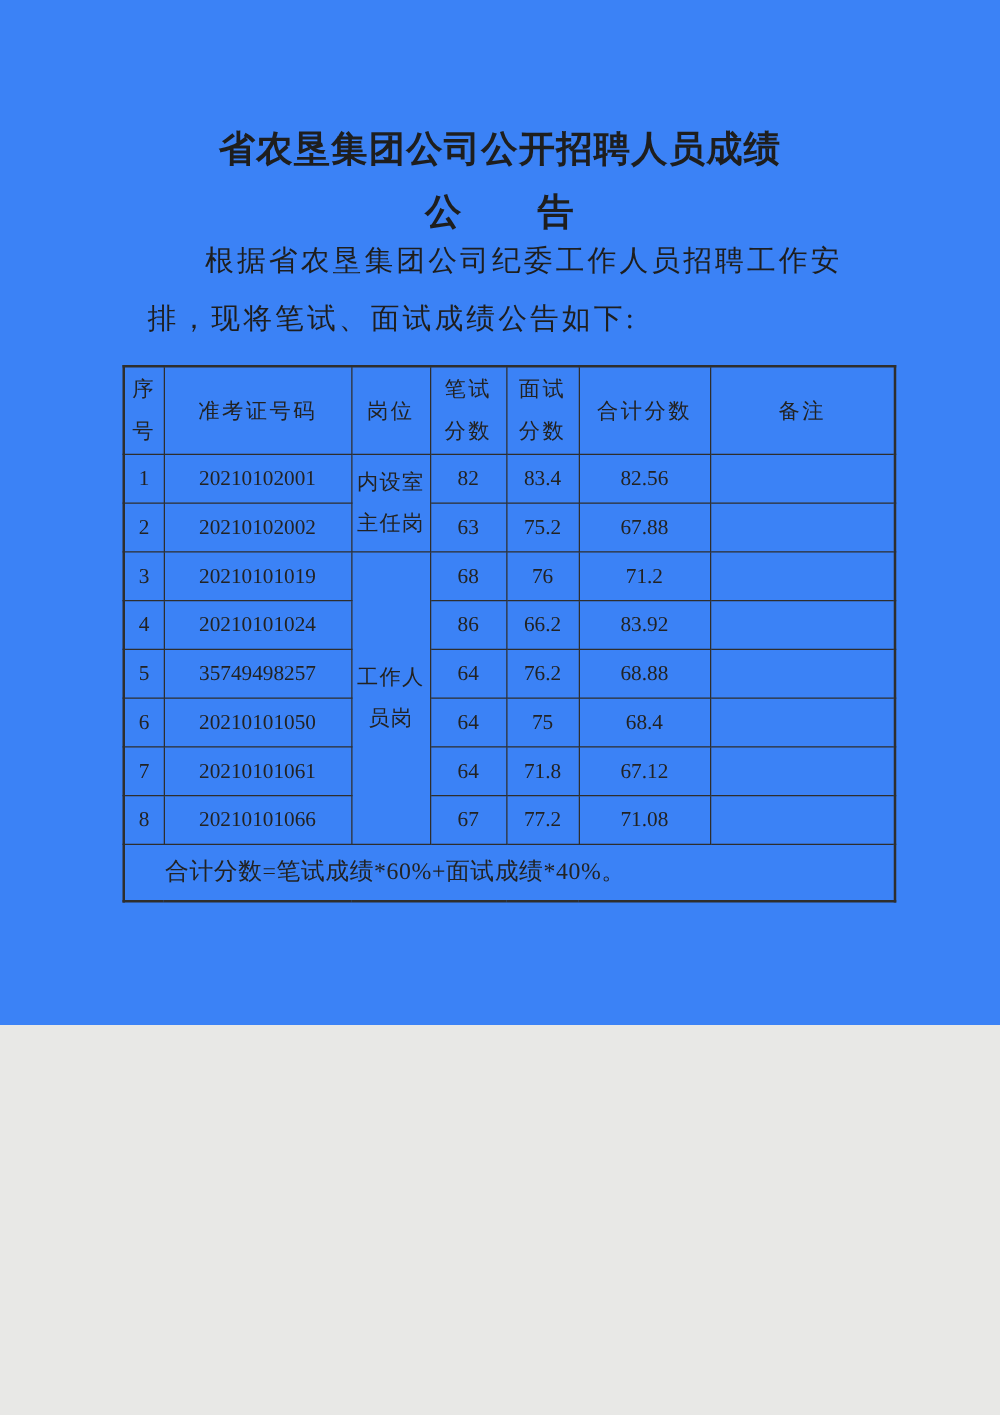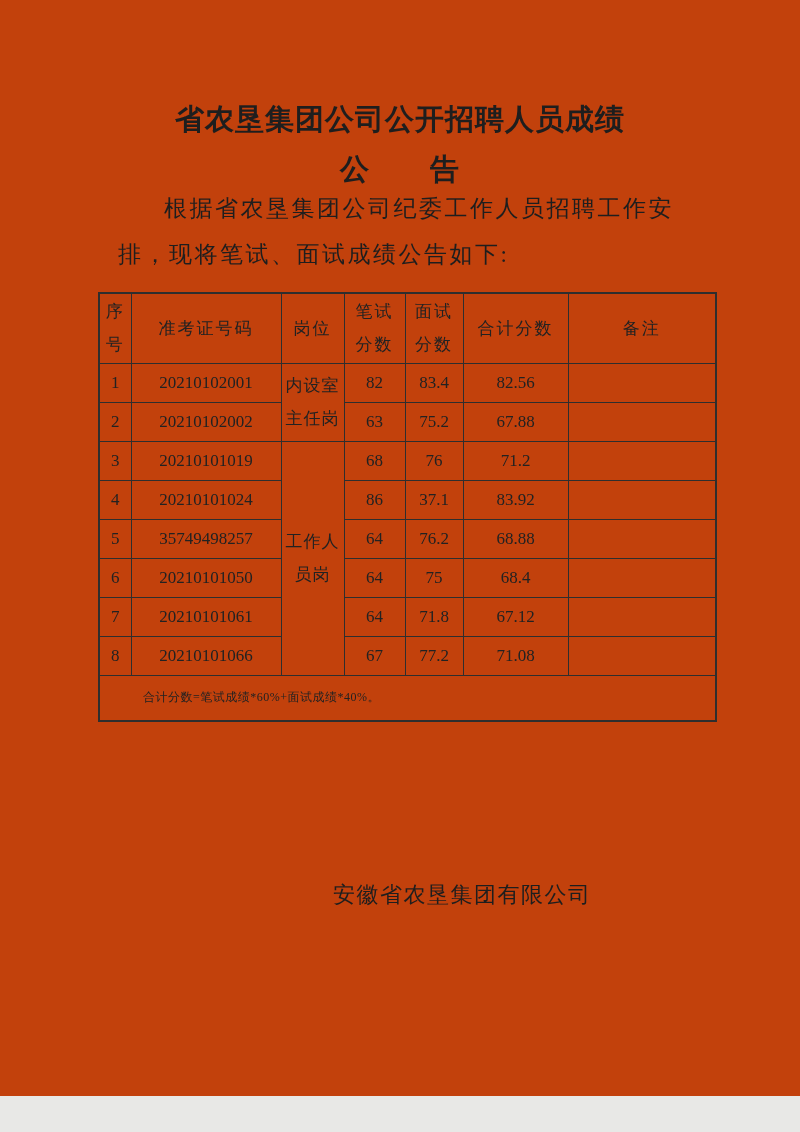--- a/index.html
+++ b/index.html
@@ -1,23 +1,23 @@
 <!DOCTYPE html>
 <html><head>
 <meta charset="utf-8">
 <style>
   * { box-sizing: border-box; }
   html, body { margin: 0; padding: 0; }
   body { background: #e8e8e6; }
   .page {
     position: relative;
     width: 800px;
-    height: 1096px;
+    height: 820px;
     margin: 0 auto;
-    background: #c2410c;
+    background: #3b82f6;
     font-family: "Liberation Serif", "DejaVu Serif", serif;
     color: #1e1e1e;
     overflow: hidden;
   }
   .title-main {
     position: absolute;
     top: 100px; left: 0;
     width: 100%;
     text-align: center;
     font-size: 29px;
@@ -67,22 +67,22 @@
     white-space: pre-line;
     line-height: 33px;
   }
   tr.header-row { height: 70px; }
   tr.header-row th { letter-spacing: 2px; }
   tr.data-row { height: 39px; }
   td.pos-cell { line-height: 36px; letter-spacing: 1px; }
   tr.foot-row { height: 46px; }
   tr.foot-row td {
     text-align: left;
-    padding-left: 43px;
-    font-size: 12px;
+    padding-left: 32px;
+    font-size: 19px;
     letter-spacing: 0.5px;
   }
   .signature {
     position: absolute;
     top: 880px; left: 333px;
     font-size: 22px;
     letter-spacing: 1.5px;
   }
   .doc-date {
     position: absolute;
@@ -154,21 +154,21 @@
 员岗</td>
         <td>68</td>
         <td>76</td>
         <td>71.2</td>
         <td></td>
       </tr>
       <tr class="data-row">
         <td>4</td>
         <td>20210101024</td>
         <td>86</td>
-        <td>37.1</td>
+        <td>66.2</td>
         <td>83.92</td>
         <td></td>
       </tr>
       <tr class="data-row">
         <td>5</td>
         <td>35749498257</td>
         <td>64</td>
         <td>76.2</td>
         <td>68.88</td>
         <td></td>

